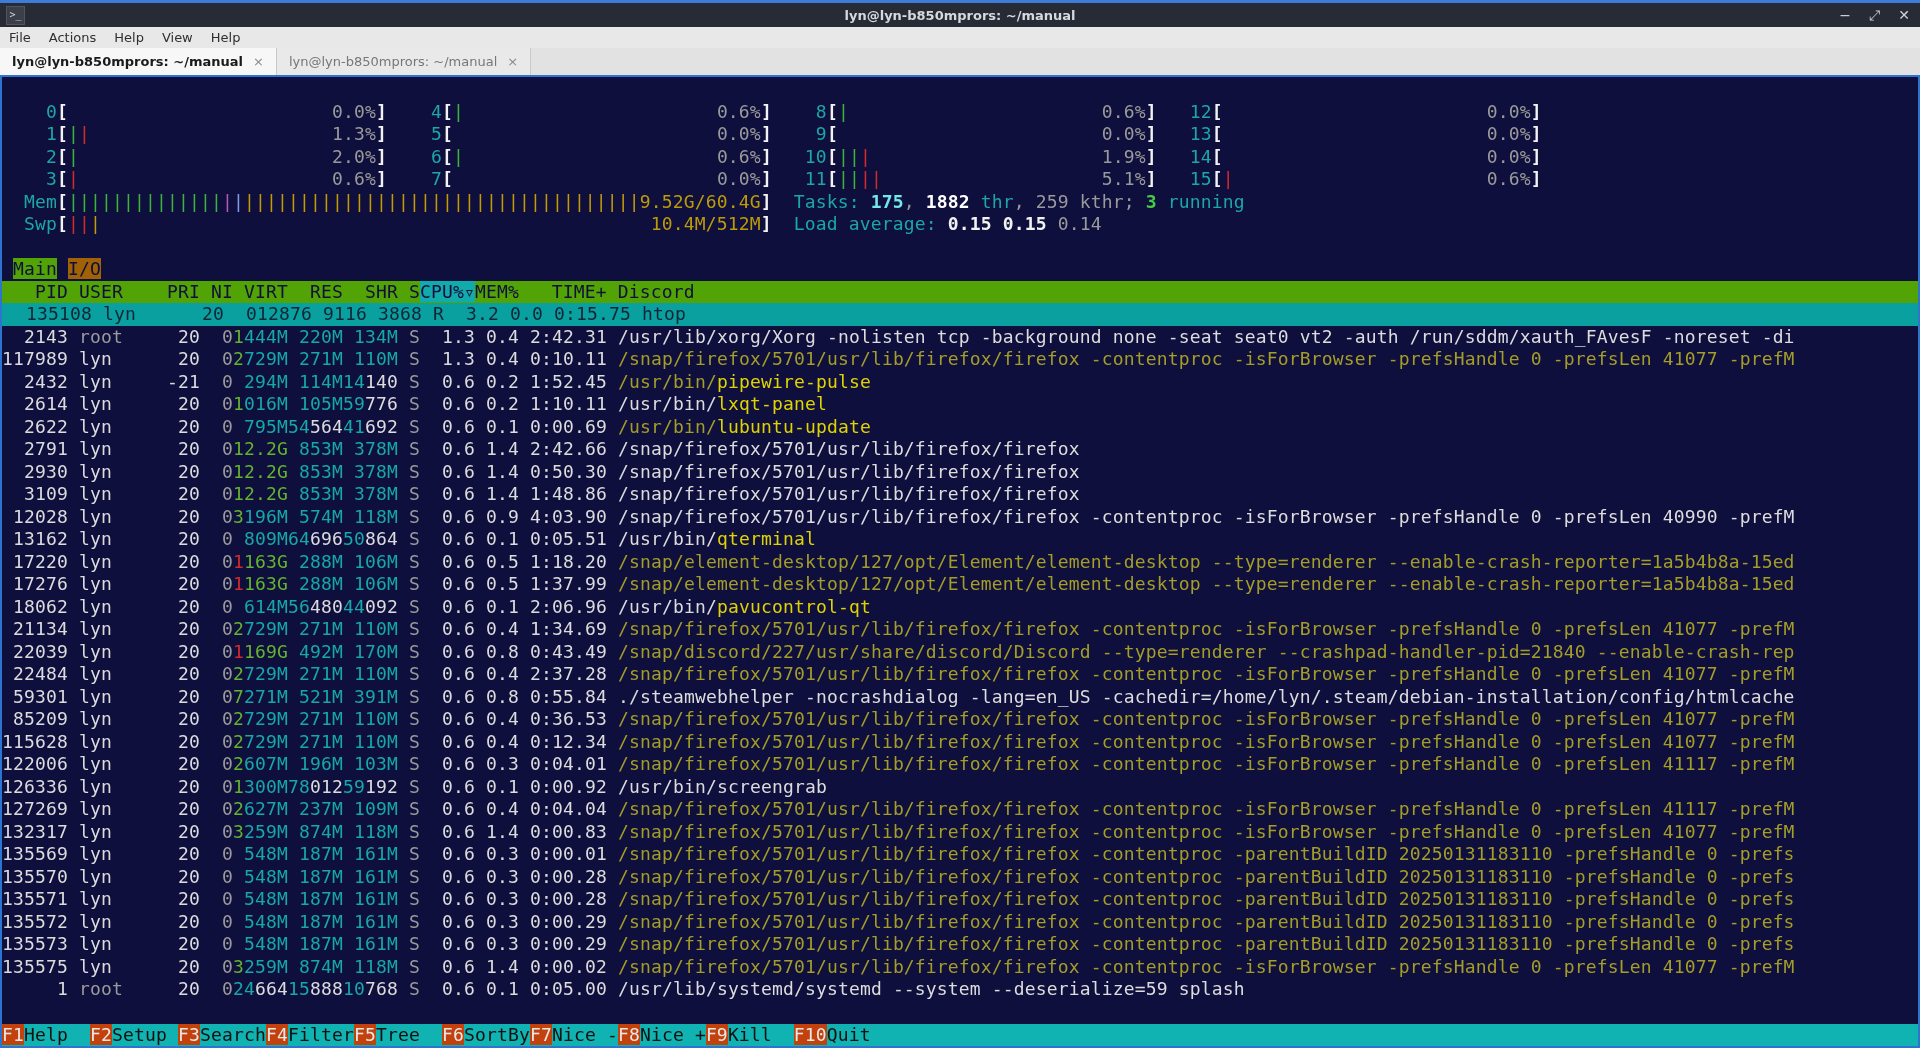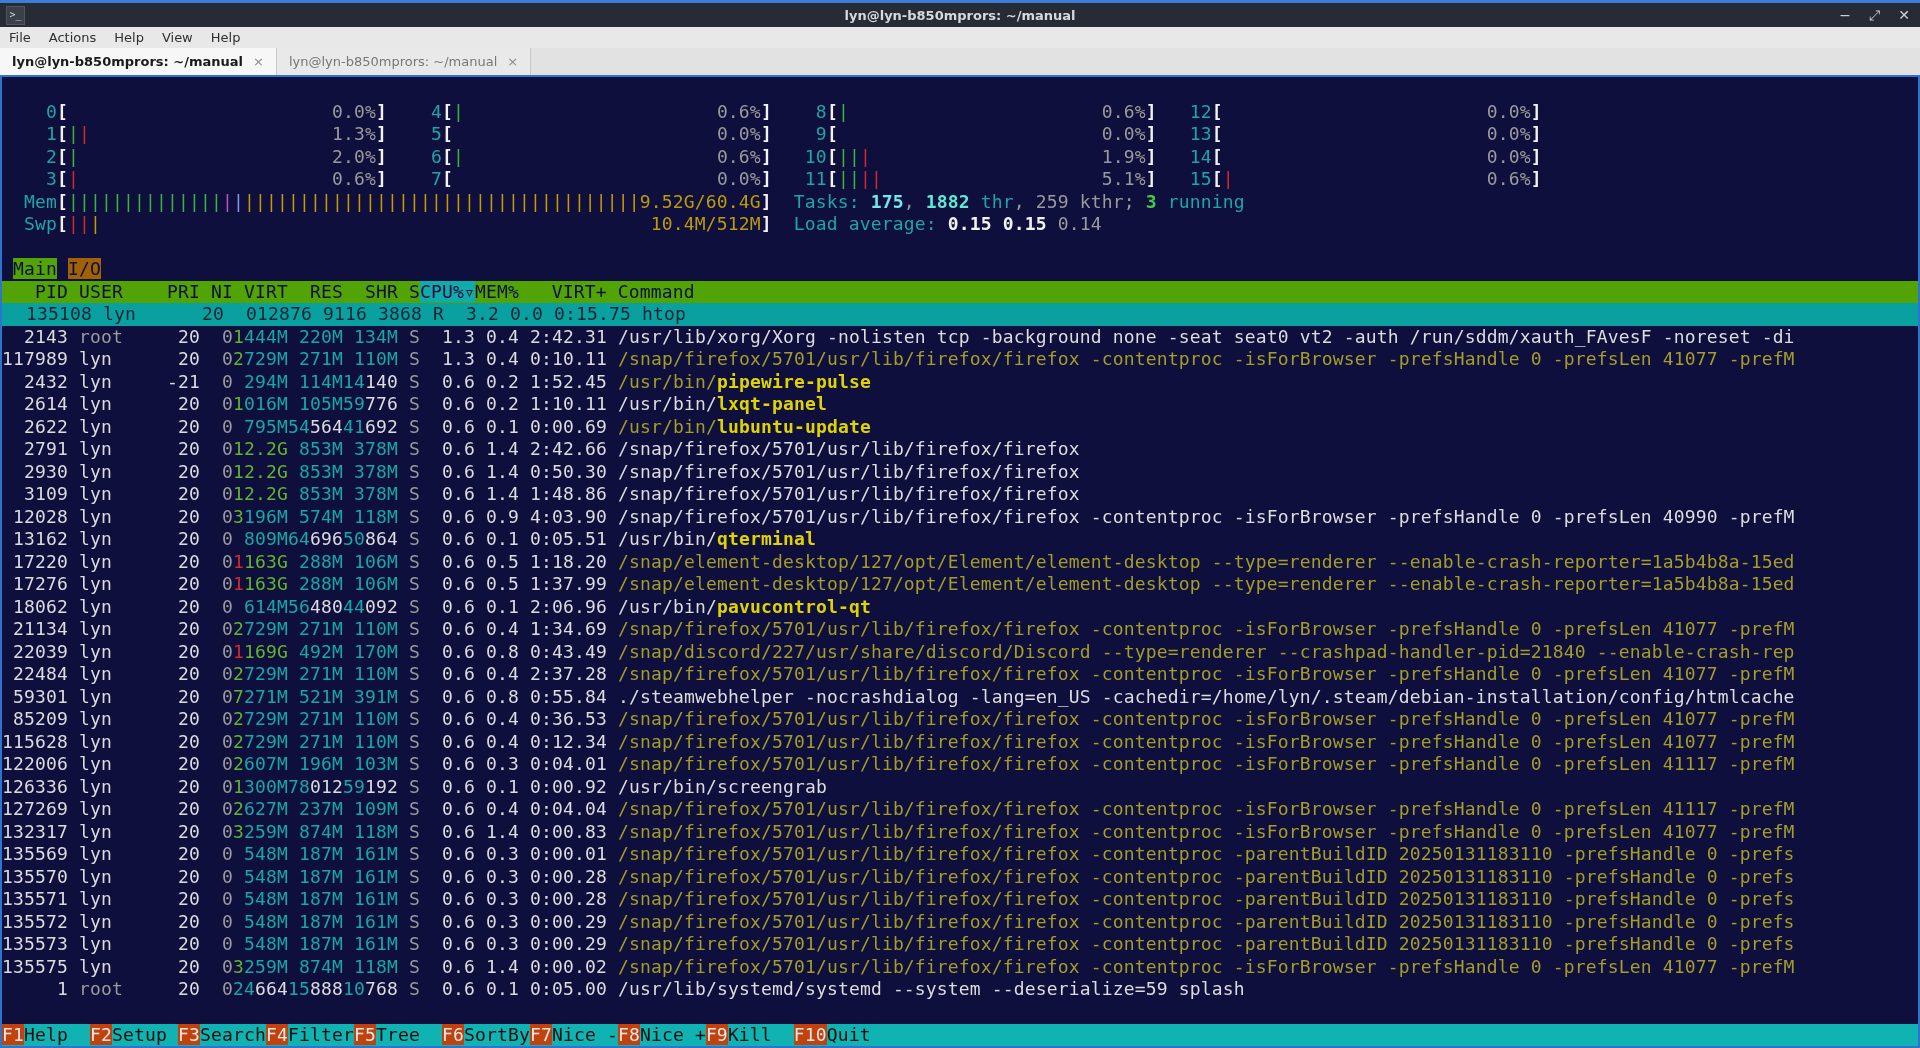--- a/index.html
+++ b/index.html
@@ -29,24 +29,24 @@
   .fill{flex:1 1 auto;}
   
   .w{color:#dcdcdc}             
   .bw{color:#f2f2f2;font-weight:bold} 
   .gr{color:#9a9a9a}            
   .c{color:#1ca6a6}             
   .t{color:#16a8a8}             
   .bc{color:#74e8e8;font-weight:bold} 
   .g{color:#63b42e}             
   .grn{color:#46cc46;font-weight:bold}
-  .lm{color:#5eead4;font-weight:bold} 
+  .lm{color:#ffffff;font-weight:bold} 
   .r{color:#d42a2a}             
   .o{color:#a49d28}             
-  .y{color:#e0d400;font-weight:bold}  
+  .y{color:#e0d400;font-weight:normal}  
   .gd{color:#bd9b08}
   
   .tk-g{color:#3cb43c}.tk-r{color:#d42a2a}.tk-gd{color:#c49a06}.tk-mg{color:#b45ab4}.tk-bl{color:#7d9ce4}
   
   .tabMain{background:#52a306;color:#0f0f3d;}
   .tabIO{background:#a16207;color:#0f0f3d;}
   
   .hdr-line{background:#52a306;color:#10103a;}
   .hdr-line span{color:#10103a;}
   .hdr-line .sortcell{background:#12aaaa;}
@@ -96,21 +96,21 @@
   <div class="term-lines" id="term">
       <div class="tl"></div>
       <div class="tl"><span>  </span><span class="c">  0</span><span class="bw">[</span><span>                        </span><span class="gr">0.0%</span><span class="bw">]</span><span>  </span><span class="c">  4</span><span class="bw">[</span><span class="tk-g">|</span><span>                       </span><span class="gr">0.6%</span><span class="bw">]</span><span>  </span><span class="c">  8</span><span class="bw">[</span><span class="tk-g">|</span><span>                       </span><span class="gr">0.6%</span><span class="bw">]</span><span>  </span><span class="c"> 12</span><span class="bw">[</span><span>                        </span><span class="gr">0.0%</span><span class="bw">]</span></div>
       <div class="tl"><span>  </span><span class="c">  1</span><span class="bw">[</span><span class="tk-g">|</span><span class="tk-r">|</span><span>                      </span><span class="gr">1.3%</span><span class="bw">]</span><span>  </span><span class="c">  5</span><span class="bw">[</span><span>                        </span><span class="gr">0.0%</span><span class="bw">]</span><span>  </span><span class="c">  9</span><span class="bw">[</span><span>                        </span><span class="gr">0.0%</span><span class="bw">]</span><span>  </span><span class="c"> 13</span><span class="bw">[</span><span>                        </span><span class="gr">0.0%</span><span class="bw">]</span></div>
       <div class="tl"><span>  </span><span class="c">  2</span><span class="bw">[</span><span class="tk-g">|</span><span>                       </span><span class="gr">2.0%</span><span class="bw">]</span><span>  </span><span class="c">  6</span><span class="bw">[</span><span class="tk-g">|</span><span>                       </span><span class="gr">0.6%</span><span class="bw">]</span><span>  </span><span class="c"> 10</span><span class="bw">[</span><span class="tk-g">|</span><span class="tk-g">|</span><span class="tk-r">|</span><span>                     </span><span class="gr">1.9%</span><span class="bw">]</span><span>  </span><span class="c"> 14</span><span class="bw">[</span><span>                        </span><span class="gr">0.0%</span><span class="bw">]</span></div>
       <div class="tl"><span>  </span><span class="c">  3</span><span class="bw">[</span><span class="tk-r">|</span><span>                       </span><span class="gr">0.6%</span><span class="bw">]</span><span>  </span><span class="c">  7</span><span class="bw">[</span><span>                        </span><span class="gr">0.0%</span><span class="bw">]</span><span>  </span><span class="c"> 11</span><span class="bw">[</span><span class="tk-g">|</span><span class="tk-g">|</span><span class="tk-r">|</span><span class="tk-r">|</span><span>                    </span><span class="gr">5.1%</span><span class="bw">]</span><span>  </span><span class="c"> 15</span><span class="bw">[</span><span class="tk-r">|</span><span>                       </span><span class="gr">0.6%</span><span class="bw">]</span></div>
       <div class="tl"><span>  </span><span class="c">Mem</span><span class="bw">[</span><span class="tk-g">||||||||||||||</span><span class="tk-mg">|</span><span class="tk-bl">|</span><span class="tk-gd">||||||||||||||||||||||||||||||||||||</span><span></span><span class="gd">9.52G/60.4G</span><span class="bw">]</span><span>  </span><span class="c">Tasks: </span><span class="bc">175</span><span class="gr">, </span><span class="lm">1882</span><span class="c"> thr</span><span class="gr">, </span><span class="gr">259</span><span class="gr"> kthr</span><span class="gr">; </span><span class="grn">3</span><span class="c"> running</span></div>
       <div class="tl"><span>  </span><span class="c">Swp</span><span class="bw">[</span><span class="tk-r">||</span><span class="tk-gd">|</span><span>                                                  </span><span class="gd">10.4M/512M</span><span class="bw">]</span><span>  </span><span class="c">Load average: </span><span class="bw">0.15 </span><span class="bw">0.15 </span><span class="gr">0.14</span></div>
       <div class="tl"></div>
       <div class="tl"><span> </span><span class="tabMain">Main</span><span> </span><span class="tabIO">I/O</span></div>
-      <div class="tl hdr-line"><span>   PID USER    PRI NI VIRT  RES  SHR S</span><span class="sortcell">CPU%▿</span><span>MEM%   VIRT+ Command</span></div>
+      <div class="tl hdr-line"><span>   PID USER    PRI NI VIRT  RES  SHR S</span><span class="sortcell">CPU%▿</span><span>MEM%   TIME+ Discord</span></div>
       <div class="tl sel"><span class="w">135108</span><span> </span><span class="w">lyn     </span><span class="w"> 20</span><span class="gr">  0</span><span class="w">12876</span><span> </span><span class="w">9116</span><span> </span><span class="w">3868</span><span> </span><span class="w">R</span><span class="w">  3.2</span><span class="w"> 0.0</span><span class="w"> 0:15.75</span><span> </span><span class="w">htop</span></div>
       <div class="tl"><span class="w">  2143</span><span> </span><span class="gr">root    </span><span class="w"> 20</span><span class="gr">  0</span><span class="g">1</span><span class="t">444M</span><span> </span><span class="t">220M</span><span> </span><span class="t">134M</span><span> </span><span class="gr">S</span><span class="w">  1.3</span><span class="w"> 0.4</span><span class="w"> 2:42.31</span><span> </span><span class="w">/usr/lib/xorg/Xorg -nolisten tcp -background none -seat seat0 vt2 -auth /run/sddm/xauth_FAvesF -noreset -di</span></div>
       <div class="tl"><span class="w">117989</span><span> </span><span class="w">lyn     </span><span class="w"> 20</span><span class="gr">  0</span><span class="g">2</span><span class="t">729M</span><span> </span><span class="t">271M</span><span> </span><span class="t">110M</span><span> </span><span class="gr">S</span><span class="w">  1.3</span><span class="w"> 0.4</span><span class="w"> 0:10.11</span><span> </span><span class="o">/snap/firefox/5701/usr/lib/firefox/firefox -contentproc -isForBrowser -prefsHandle 0 -prefsLen 41077 -prefM</span></div>
       <div class="tl"><span class="w">  2432</span><span> </span><span class="w">lyn     </span><span class="w">-21</span><span class="gr">  0</span><span> </span><span class="t">294M</span><span> </span><span class="t">114M</span><span class="t">14</span><span class="w">140</span><span> </span><span class="gr">S</span><span class="w">  0.6</span><span class="w"> 0.2</span><span class="w"> 1:52.45</span><span> </span><span class="o">/usr/bin/</span><span class="y">pipewire-pulse</span></div>
       <div class="tl"><span class="w">  2614</span><span> </span><span class="w">lyn     </span><span class="w"> 20</span><span class="gr">  0</span><span class="g">1</span><span class="t">016M</span><span> </span><span class="t">105M</span><span class="t">59</span><span class="w">776</span><span> </span><span class="gr">S</span><span class="w">  0.6</span><span class="w"> 0.2</span><span class="w"> 1:10.11</span><span> </span><span class="w">/usr/bin/</span><span class="y">lxqt-panel</span></div>
       <div class="tl"><span class="w">  2622</span><span> </span><span class="w">lyn     </span><span class="w"> 20</span><span class="gr">  0</span><span> </span><span class="t">795M</span><span class="t">54</span><span class="w">564</span><span class="t">41</span><span class="w">692</span><span> </span><span class="gr">S</span><span class="w">  0.6</span><span class="w"> 0.1</span><span class="w"> 0:00.69</span><span> </span><span class="o">/usr/bin/</span><span class="y">lubuntu-update</span></div>
       <div class="tl"><span class="w">  2791</span><span> </span><span class="w">lyn     </span><span class="w"> 20</span><span class="gr">  0</span><span class="g">12.2G</span><span> </span><span class="t">853M</span><span> </span><span class="t">378M</span><span> </span><span class="gr">S</span><span class="w">  0.6</span><span class="w"> 1.4</span><span class="w"> 2:42.66</span><span> </span><span class="w">/snap/firefox/5701/usr/lib/firefox/firefox</span></div>
       <div class="tl"><span class="w">  2930</span><span> </span><span class="w">lyn     </span><span class="w"> 20</span><span class="gr">  0</span><span class="g">12.2G</span><span> </span><span class="t">853M</span><span> </span><span class="t">378M</span><span> </span><span class="gr">S</span><span class="w">  0.6</span><span class="w"> 1.4</span><span class="w"> 0:50.30</span><span> </span><span class="w">/snap/firefox/5701/usr/lib/firefox/firefox</span></div>
       <div class="tl"><span class="w">  3109</span><span> </span><span class="w">lyn     </span><span class="w"> 20</span><span class="gr">  0</span><span class="g">12.2G</span><span> </span><span class="t">853M</span><span> </span><span class="t">378M</span><span> </span><span class="gr">S</span><span class="w">  0.6</span><span class="w"> 1.4</span><span class="w"> 1:48.86</span><span> </span><span class="w">/snap/firefox/5701/usr/lib/firefox/firefox</span></div>
       <div class="tl"><span class="w"> 12028</span><span> </span><span class="w">lyn     </span><span class="w"> 20</span><span class="gr">  0</span><span class="g">3</span><span class="t">196M</span><span> </span><span class="t">574M</span><span> </span><span class="t">118M</span><span> </span><span class="gr">S</span><span class="w">  0.6</span><span class="w"> 0.9</span><span class="w"> 4:03.90</span><span> </span><span class="w">/snap/firefox/5701/usr/lib/firefox/firefox -contentproc -isForBrowser -prefsHandle 0 -prefsLen 40990 -prefM</span></div>

